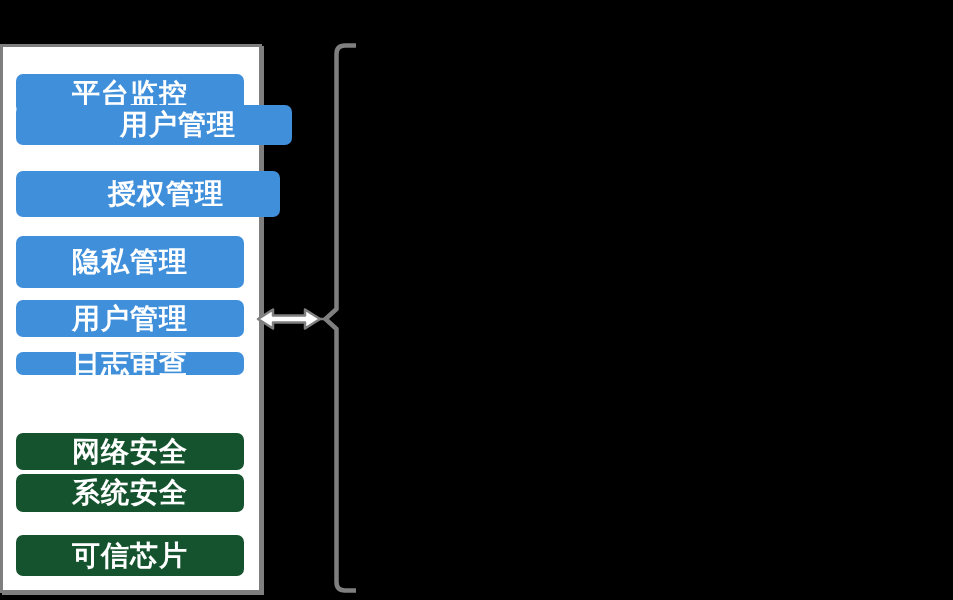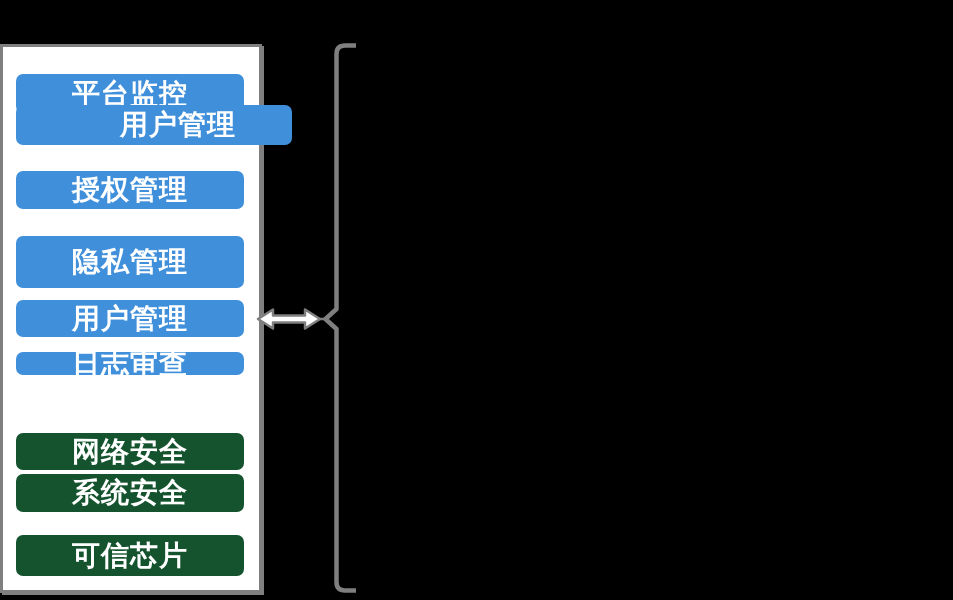--- a/index.html
+++ b/index.html
@@ -42,21 +42,21 @@
     white-space: nowrap;
     cursor: default;
     user-select: none;
     font-weight: bold;
   }
   .btn-blue  { background: #3f8fda; }
   .btn-green { background: #14532d; }
   
   .b1 { top: 27px;  height: 39px; }
   .b2 { top: 58px;  height: 40px; padding-left: 48px; }
-  .b3 { top: 124px; height: 38px; }
+  .b3 { top: 124px; height: 46px; padding-left: 36px; }
   .b4 { top: 189px; height: 52px; }
   .b5 { top: 253px; height: 37px; }
   .b6 { top: 305px; height: 23px; }
   .b7 { top: 386px; height: 37px; }
   .b8 { top: 427px; height: 38px; }
   .b9 { top: 488px; height: 41px; }
   
   #connector-svg {
     position: absolute;
     left: 0;

